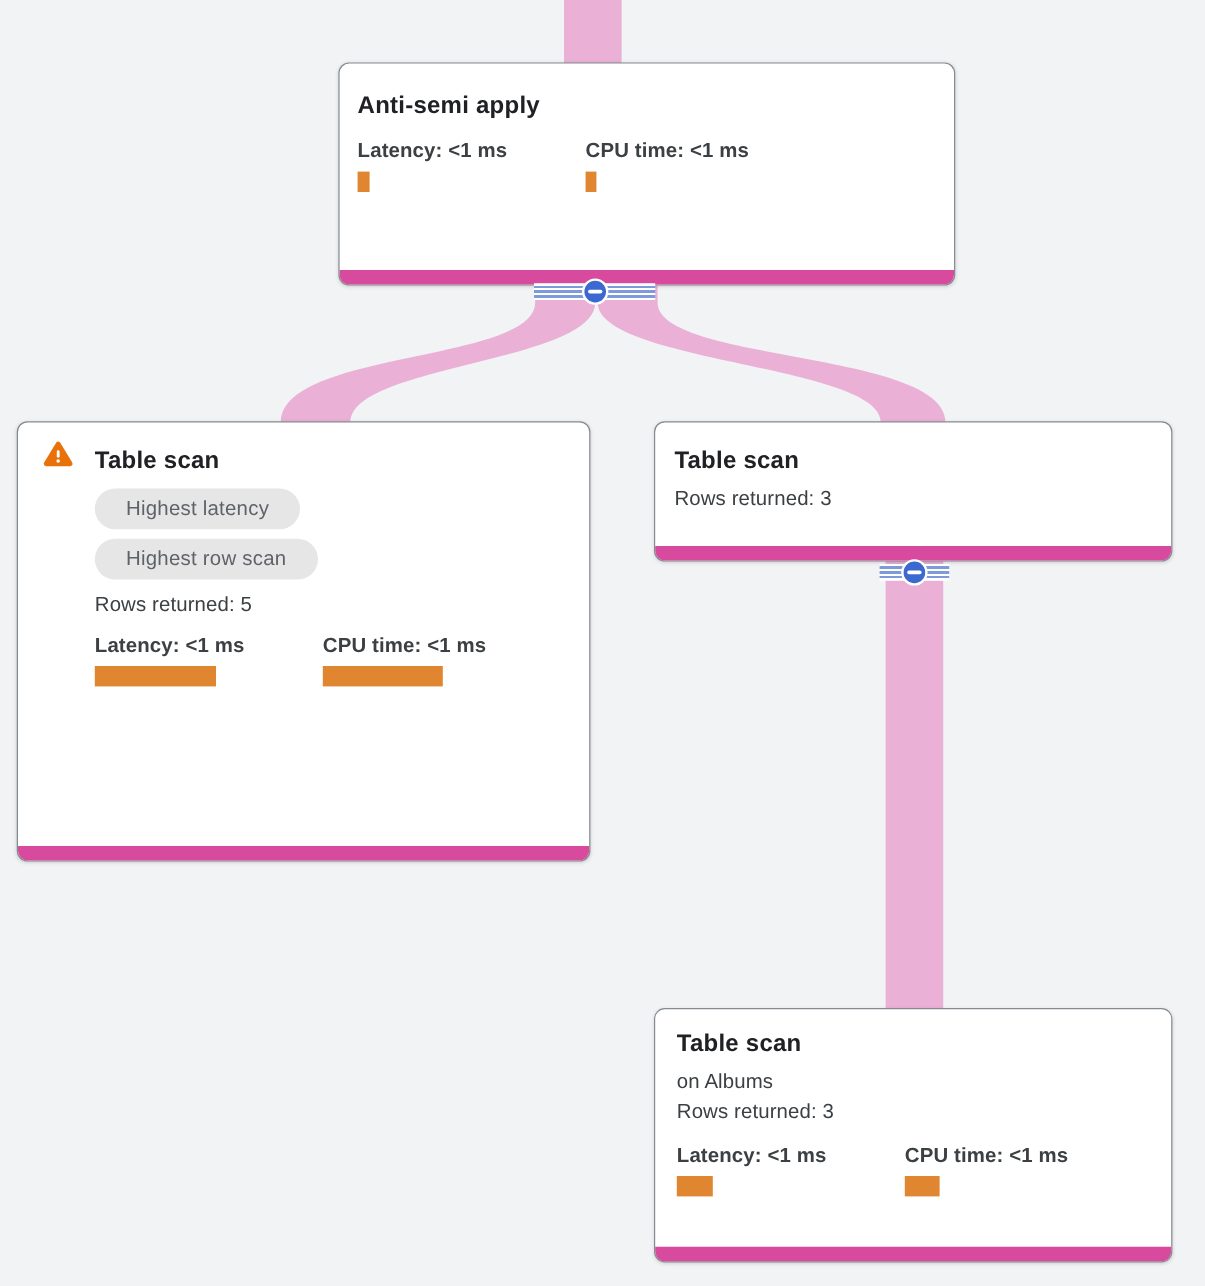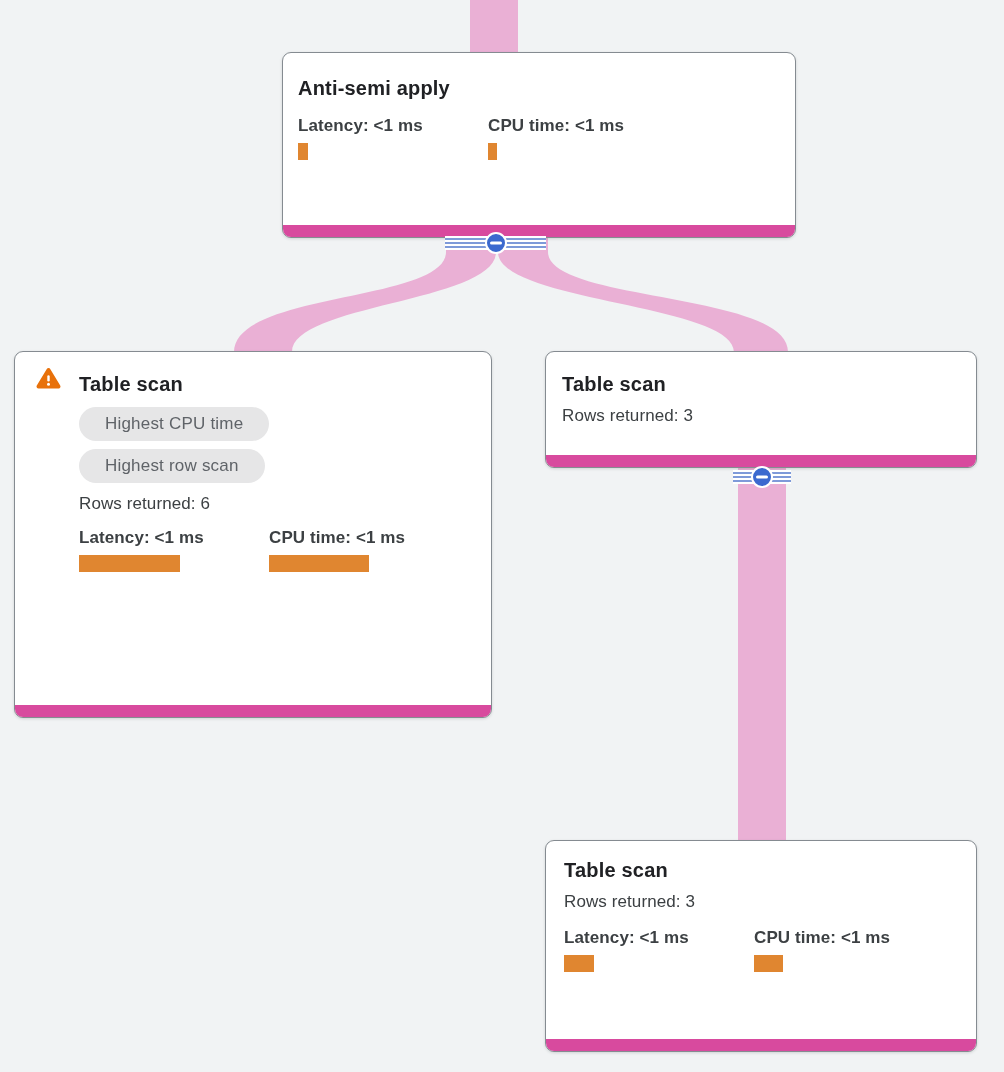--- a/index.html
+++ b/index.html
@@ -145,24 +145,24 @@
     <div class="warning-wrap">
       <svg width="27" height="25" viewBox="0 0 27 25">
         <path d="M13.5,4 L23.5,20.5 H3.5 Z" fill="var(--warning-orange)" stroke="var(--warning-orange)" stroke-width="4" stroke-linejoin="round"></path>
         <rect x="12.3" y="9.2" width="2.4" height="6.2" rx="1.2" fill="#ffffff"></rect>
         <circle cx="13.5" cy="18.2" r="1.5" fill="#ffffff"></circle>
       </svg>
     </div>
     <div class="card-body">
       <div class="node-title">Table scan</div>
       <div class="badges">
-        <div><span class="badge">Highest CPU time</span></div>
+        <div><span class="badge">Highest latency</span></div>
         <div><span class="badge">Highest row scan</span></div>
       </div>
-      <div class="node-line">Rows returned: 6</div>
+      <div class="node-line">Rows returned: 5</div>
       <div class="metrics" style="margin-top:10px">
         <div class="metric">
           <div class="metric-label">Latency: &lt;1 ms</div>
           <div class="metric-bar" style="width: 101px;"></div>
         </div>
         <div class="metric">
           <div class="metric-label">CPU time: &lt;1 ms</div>
           <div class="metric-bar" style="width: 100px;"></div>
         </div>
       </div>
@@ -181,20 +181,21 @@
   <button class="collapse" id="collapse-filter">
     <span class="stripes"></span>
     <span class="collapse-circle">
       <span class="minus"></span>
     </span>
   </button>
 
   <div class="card" id="node-albums">
     <div class="card-body">
       <div class="node-title">Table scan</div>
+      <div class="node-line">on Albums</div>
       <div class="node-line">Rows returned: 3</div>
       <div class="metrics">
         <div class="metric">
           <div class="metric-label">Latency: &lt;1 ms</div>
           <div class="metric-bar" style="width: 30px;"></div>
         </div>
         <div class="metric">
           <div class="metric-label">CPU time: &lt;1 ms</div>
           <div class="metric-bar" style="width: 29px;"></div>
         </div>

